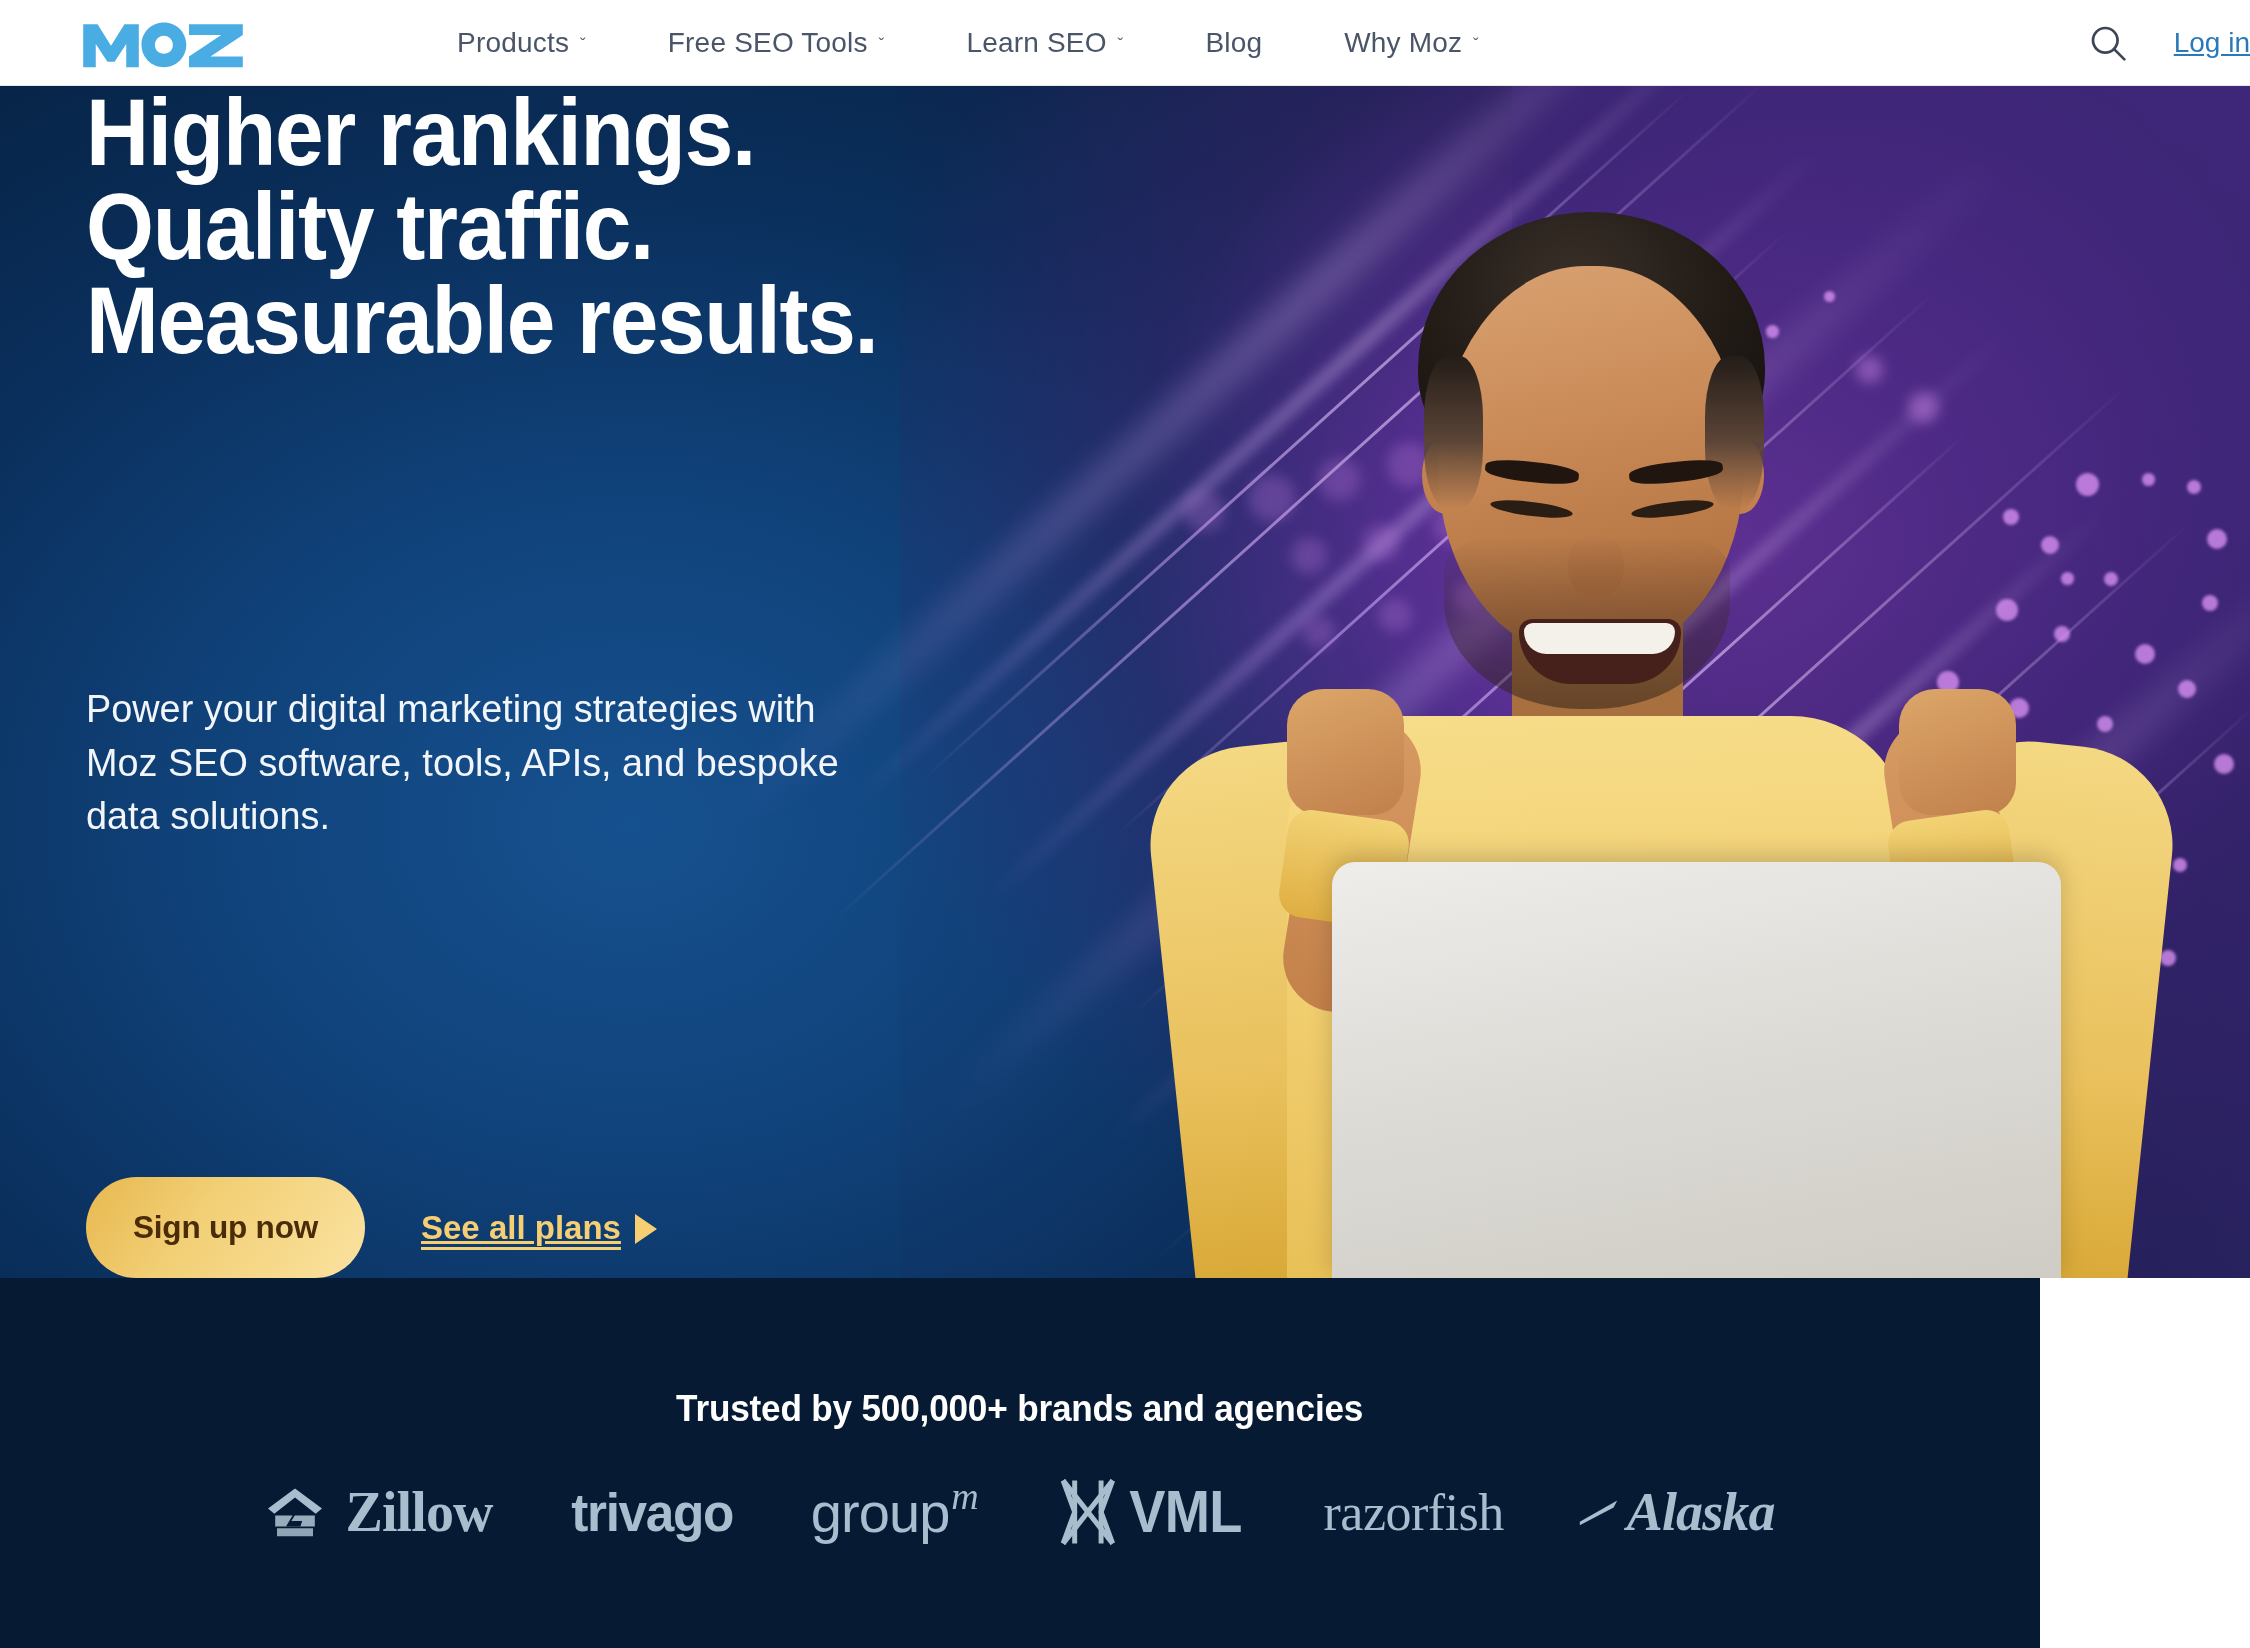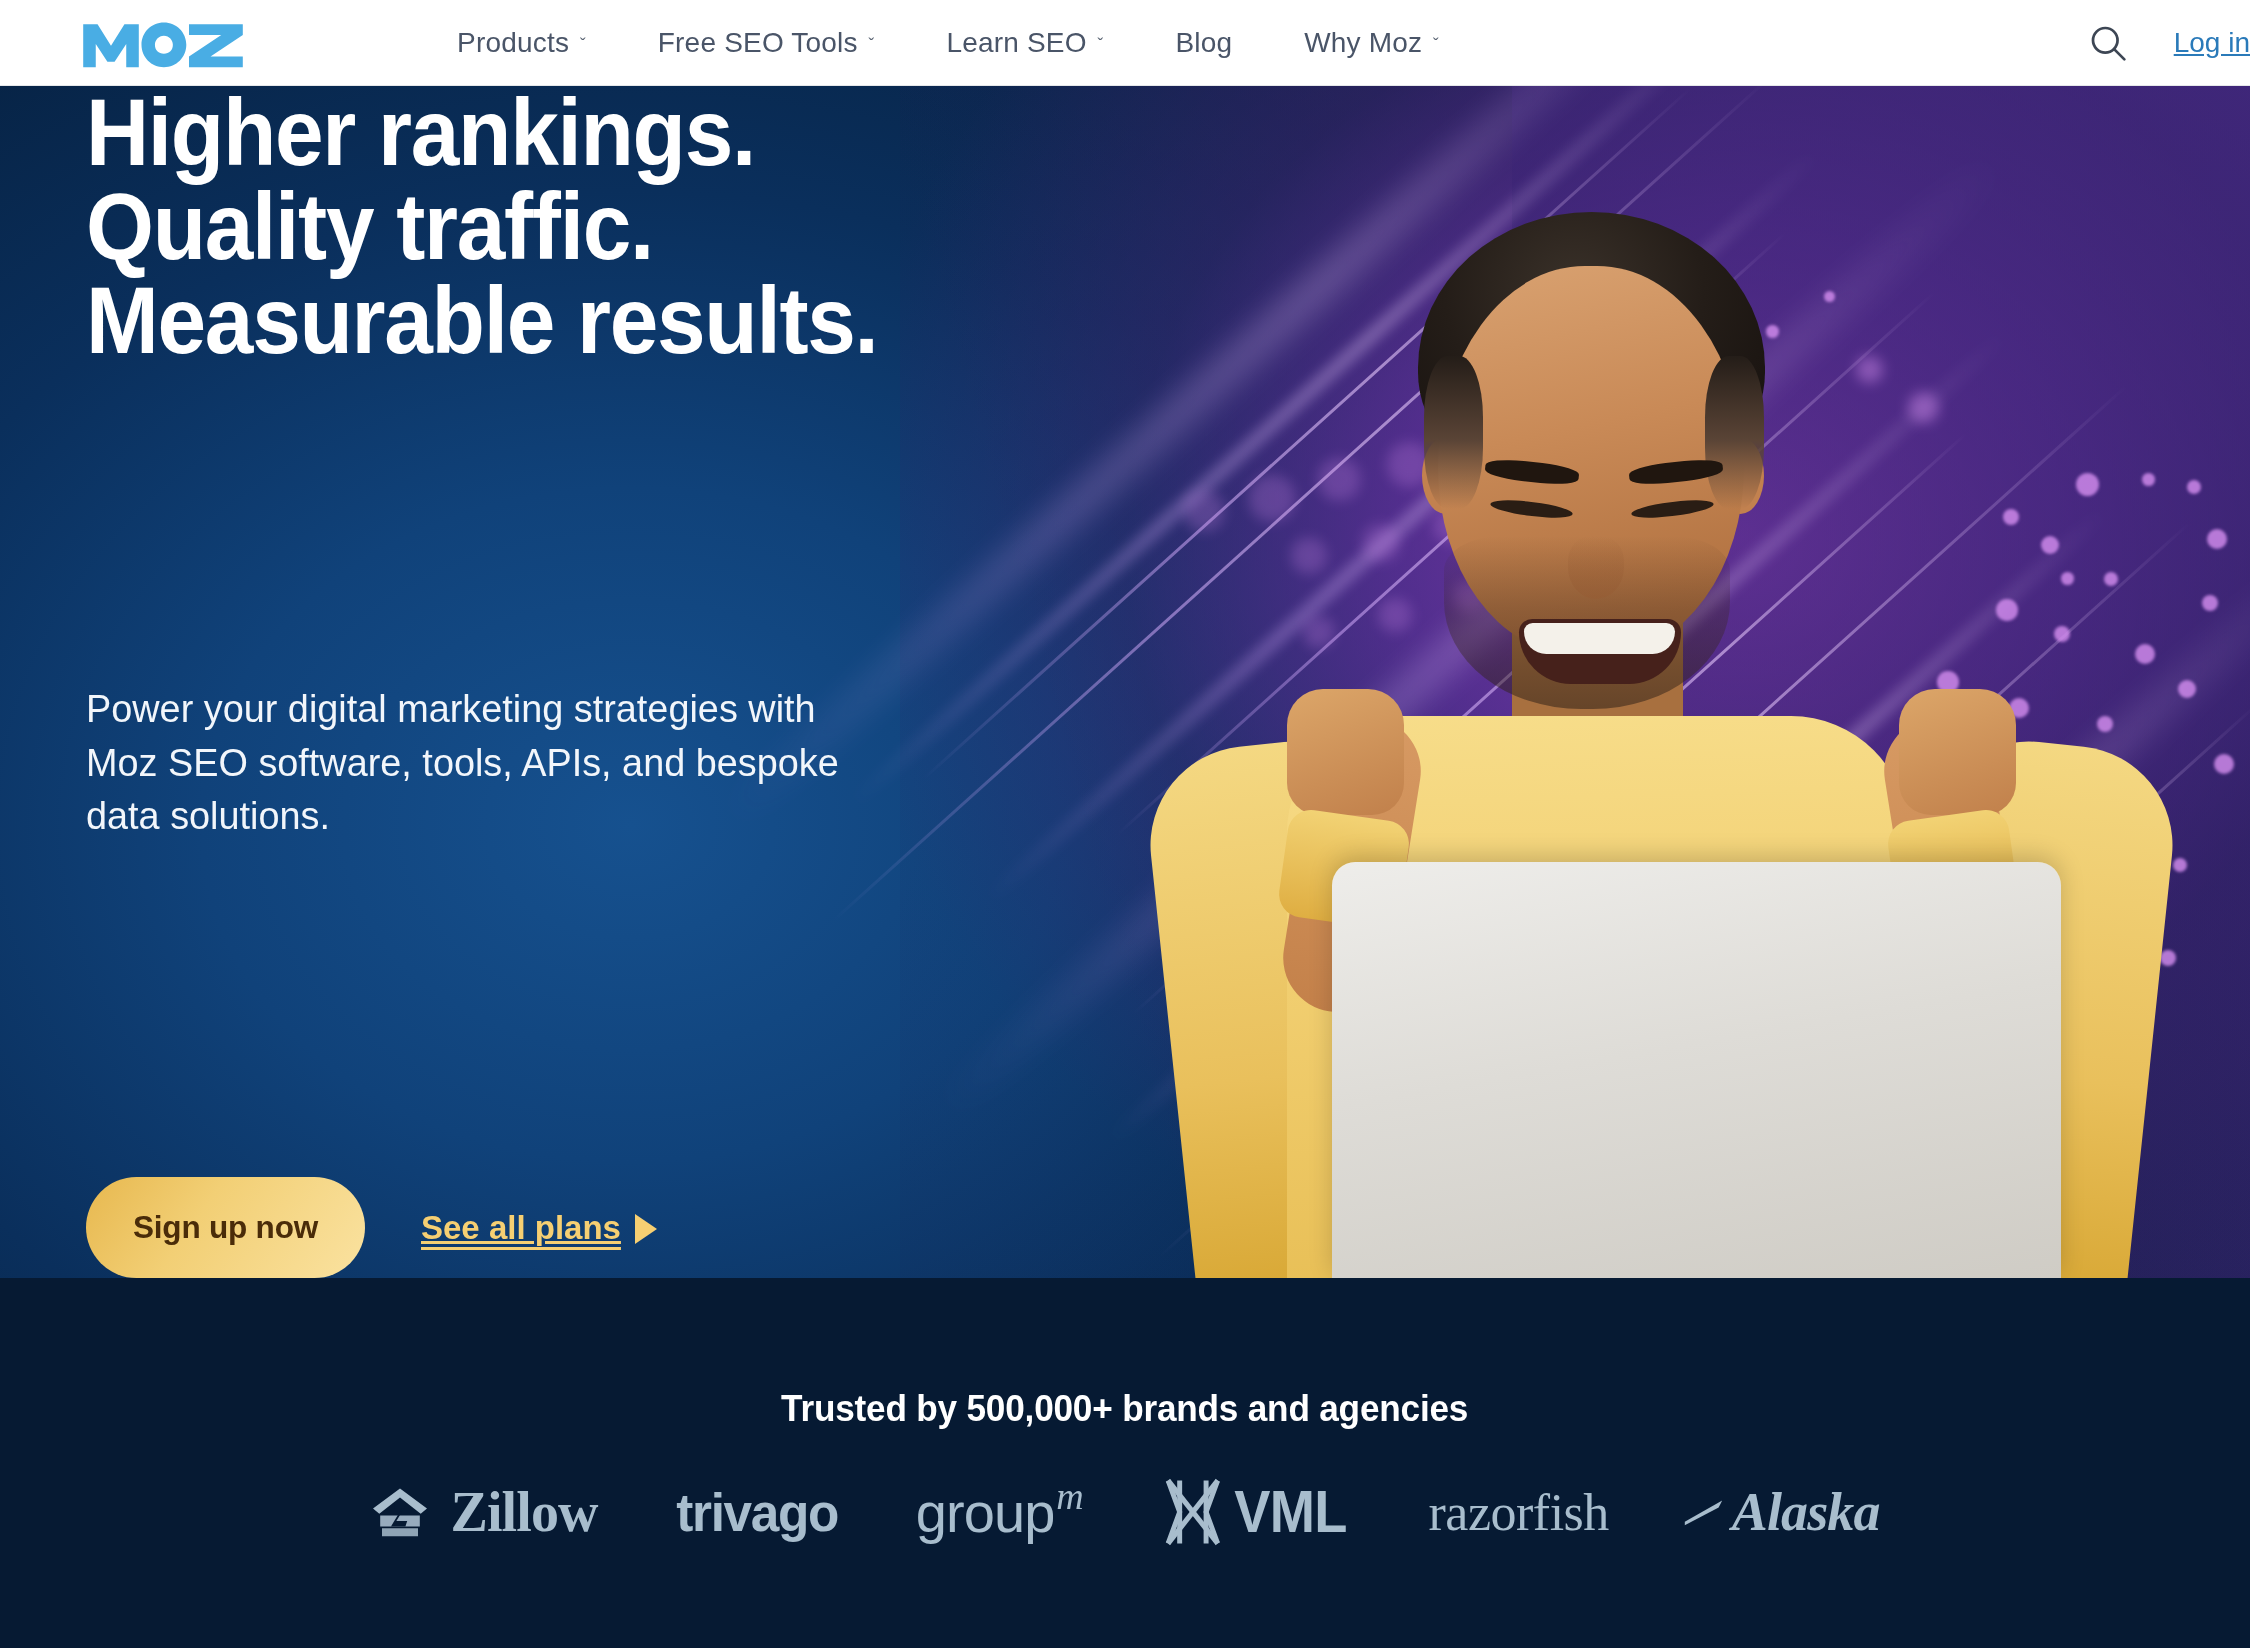--- a/index.html
+++ b/index.html
@@ -30,21 +30,21 @@
     height: 52px;
     display: flex;
     align-items: center;
   }
   .nav-logo svg { display: block; }
 
   .nav-links {
     display: flex;
     align-items: center;
     margin-left: 180px;
-    gap: 4px;
+    gap: 14px;
   }
   .nav-link {
     display: flex;
     align-items: baseline;
     gap: 10.8px;
     padding: 0 34px;
     color: #4a5568;
     font-size: 28px;
     font-weight: 400;
     letter-spacing: 0.2px;
@@ -361,21 +361,21 @@
     width: 0; height: 0;
     border-top: 15.3px solid transparent;
     border-bottom: 15.3px solid transparent;
     border-left: 22.5px solid #f6cf72;
     position: relative; top: 1.8px;
   }
 
   
   .trust {
     position: relative;
-    width: 2250px;
+    width: 2040px;
     height: 370px;
     background: #061A33;
     display: flex;
     flex-direction: column;
     align-items: center;
   }
   .trust-title {
     margin-top: 110px;
     color: #ffffff;
     font-size: 37px;

